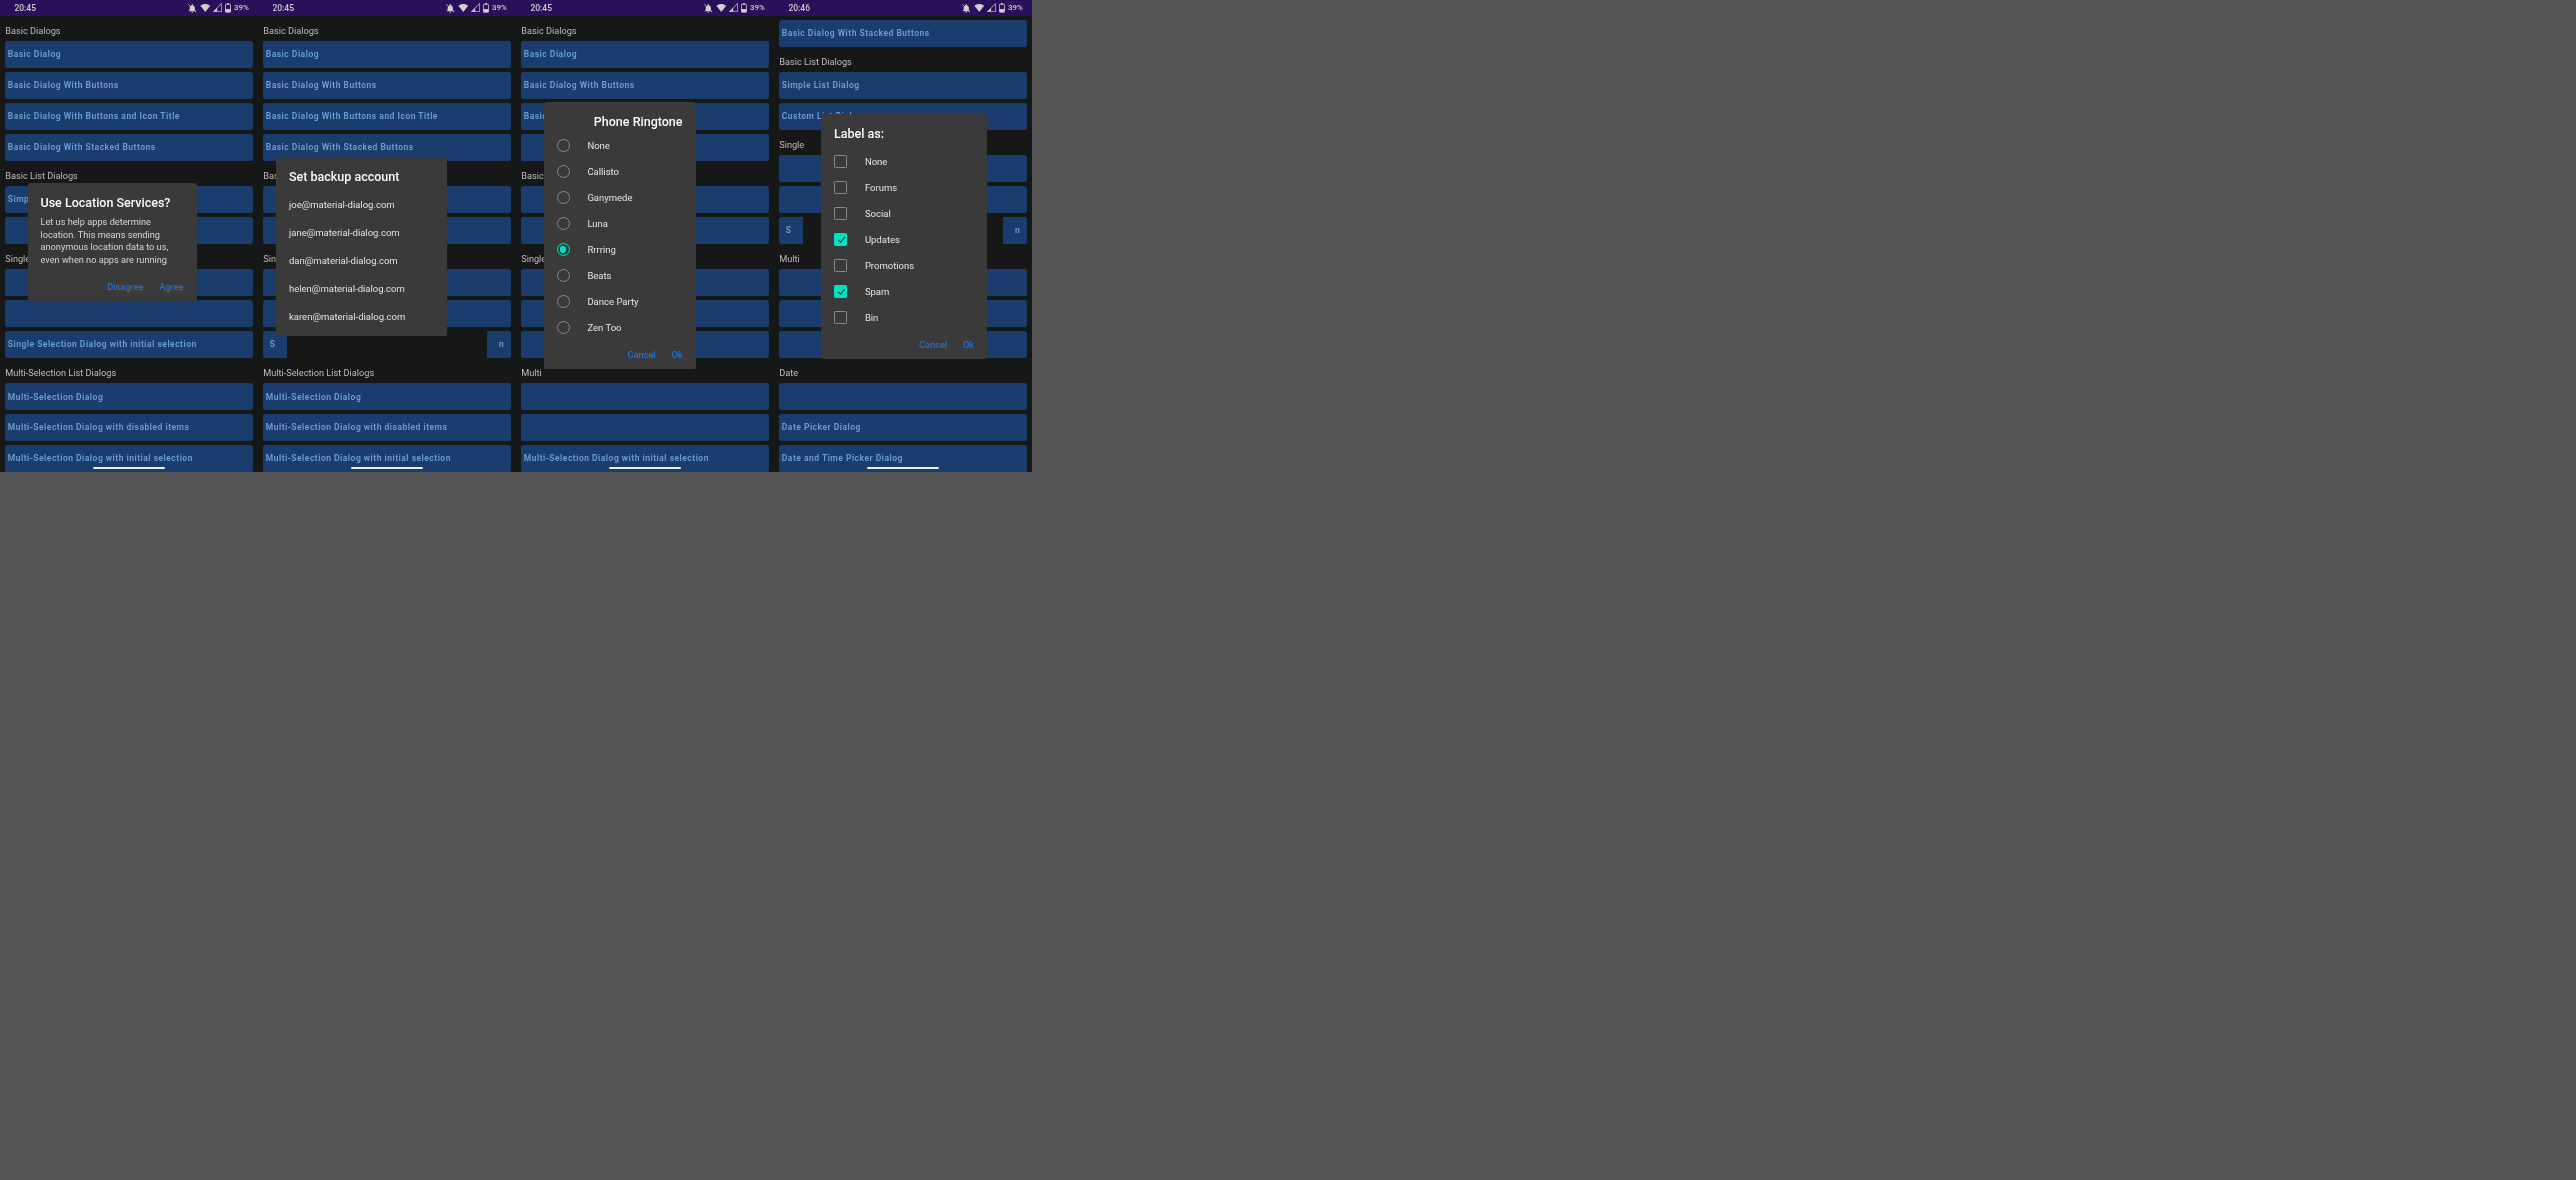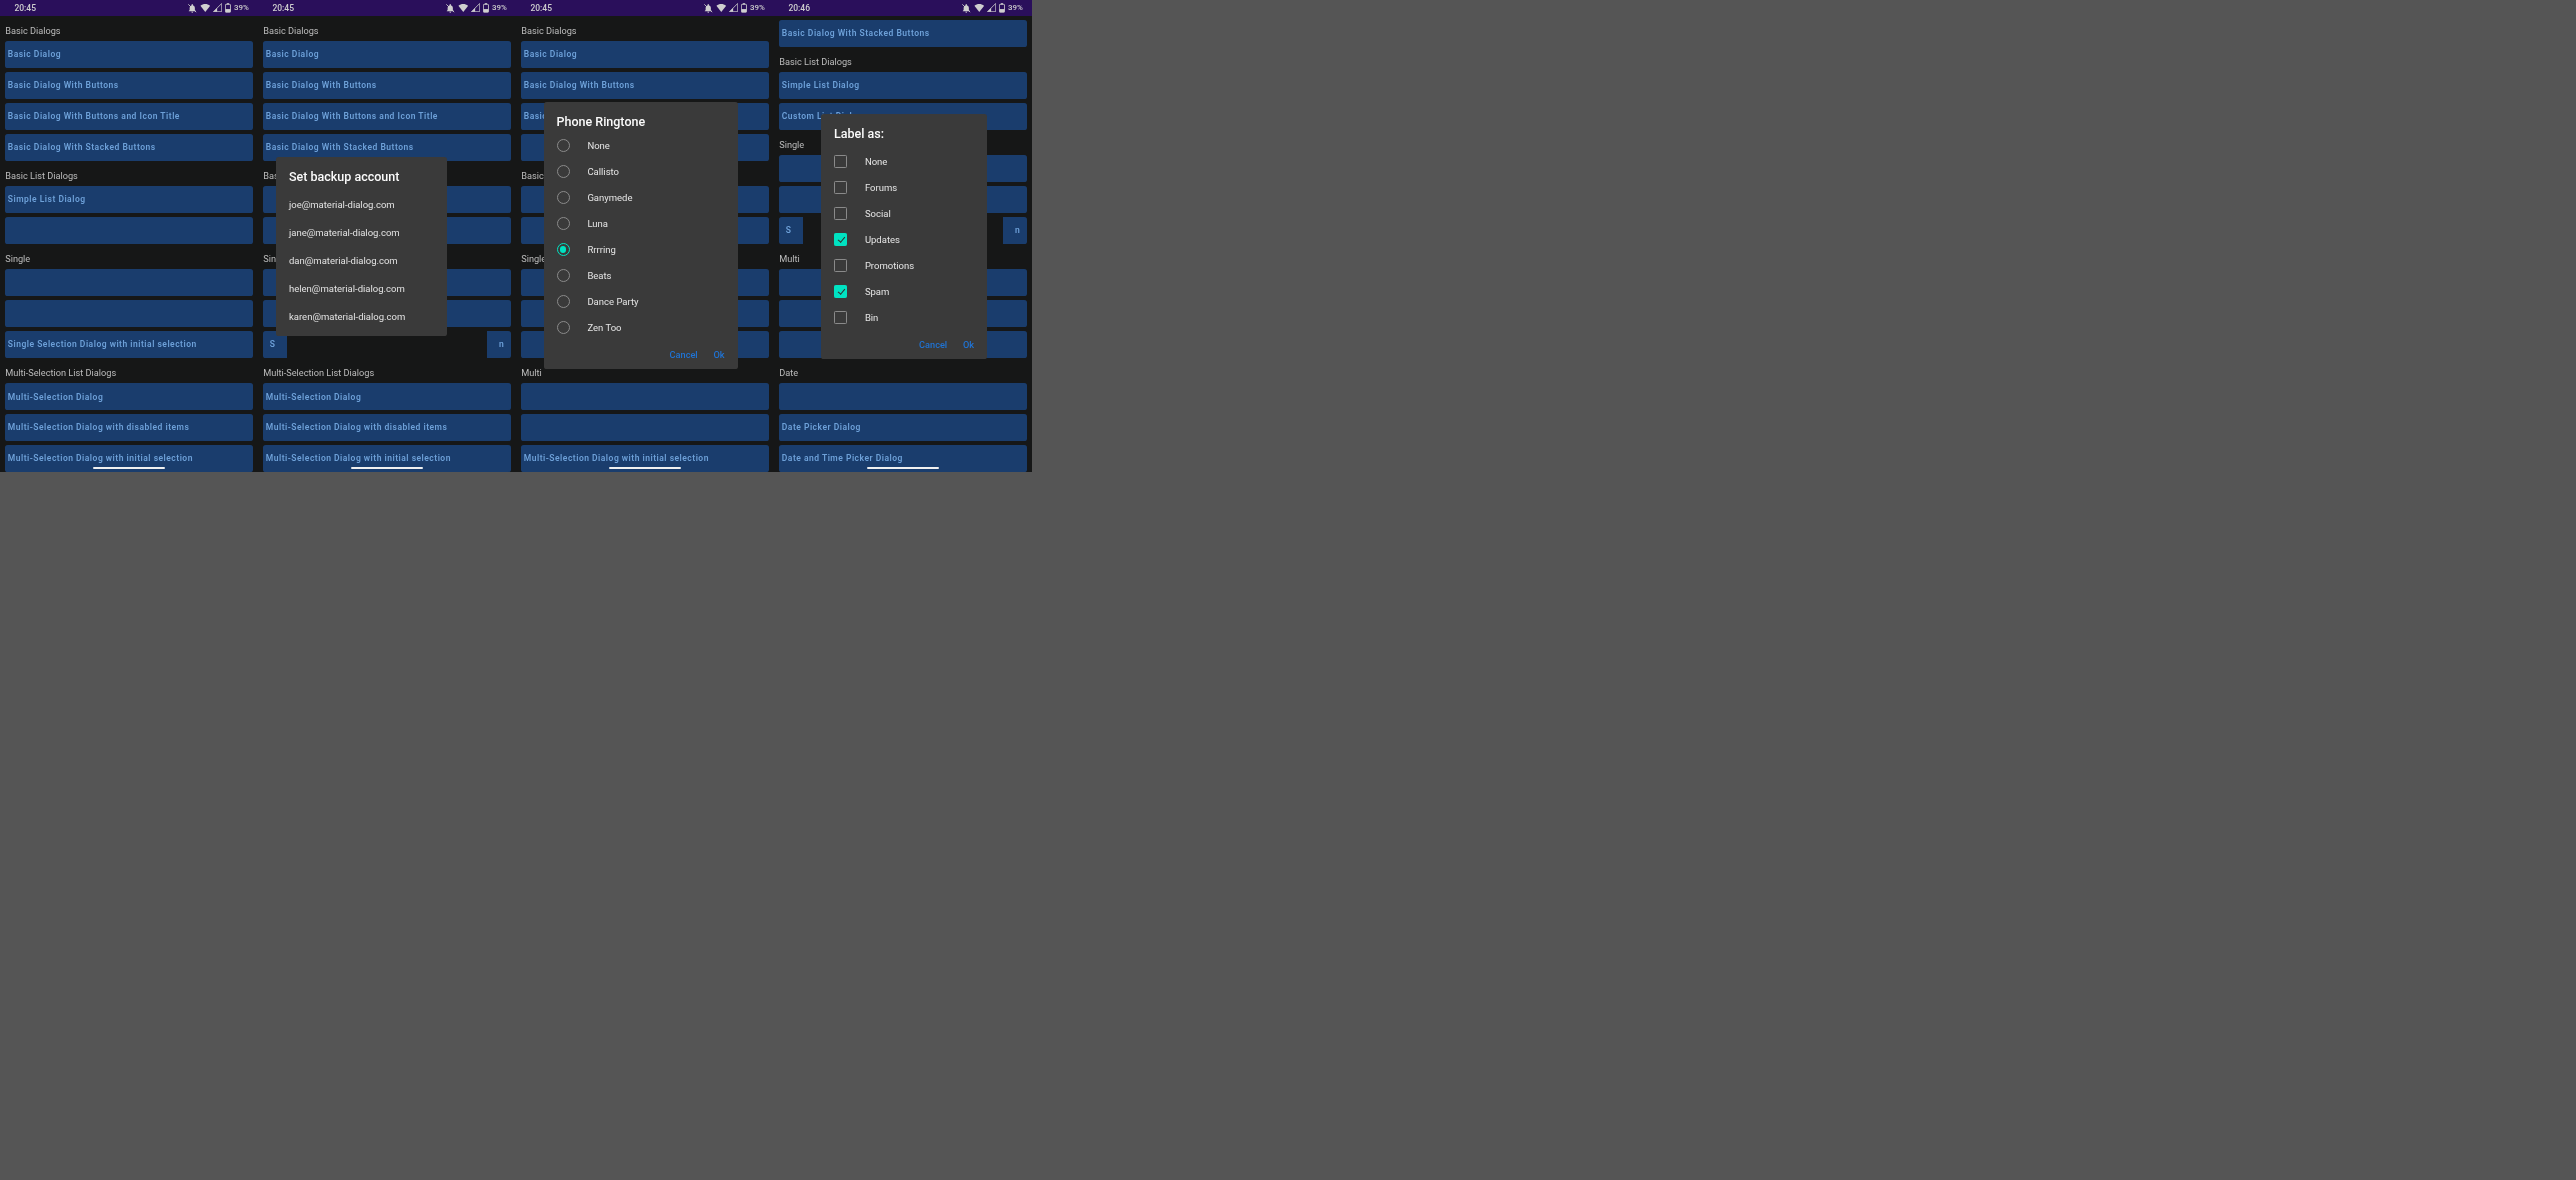--- a/index.html
+++ b/index.html
@@ -197,20 +197,28 @@
     <div class="btn">&nbsp;</div>
     <div class="btn">Single Selection Dialog with initial selection</div>
 
     <div class="section-head">Multi-Selection List Dialogs</div>
     <div class="btn">Multi-Selection Dialog</div>
     <div class="btn">Multi-Selection Dialog with disabled items</div>
     <div class="btn">Multi-Selection Dialog with initial selection</div>
 
   </div>
 
+  <div class="dlg" style="left:27.5px;top:183px;width:169px;">
+    <div class="dlg-title">Use Location Services?</div>
+    <div class="dlg-body">Let us help apps determine location. This means sending anonymous location data to us, even when no apps are running</div>
+    <div class="dlg-actions">
+      <span>Disagree</span>
+      <span>Agree</span>
+    </div>
+  </div>
 
   <div class="nav-handle"></div>
 </div>
 
 <div class="phone">
   <div class="statusbar">
     <span>20:45</span>
     <span class="spacer"></span>
     <span class="status-icons">
       <svg width="10.5" height="10.5" viewBox="0 0 24 24" fill="#cfcfcf">
@@ -315,21 +323,21 @@
     <div class="btn">&nbsp;</div>
     <div class="btn">&nbsp;</div>
 
     <div class="section-head">Multi</div>
     <div class="btn">&nbsp;</div>
     <div class="btn">&nbsp;</div>
     <div class="btn">Multi-Selection Dialog with initial selection</div>
 
   </div>
 
-  <div class="dlg" style="left:27.5px;top:102px;width:194px;">
+  <div class="dlg" style="left:27.5px;top:102px;width:152px;text-align:right;">
     <div class="dlg-title" style="padding-bottom:3.9px">Phone Ringtone</div>
     <div id="dlg3list" style="padding:0 6.6px">
         <div class="choice-row">
           <div class="ctrl radio"></div>
           <div class="lab">None</div>
         </div>
         <div class="choice-row">
           <div class="ctrl radio"></div>
           <div class="lab">Callisto</div>
         </div>

